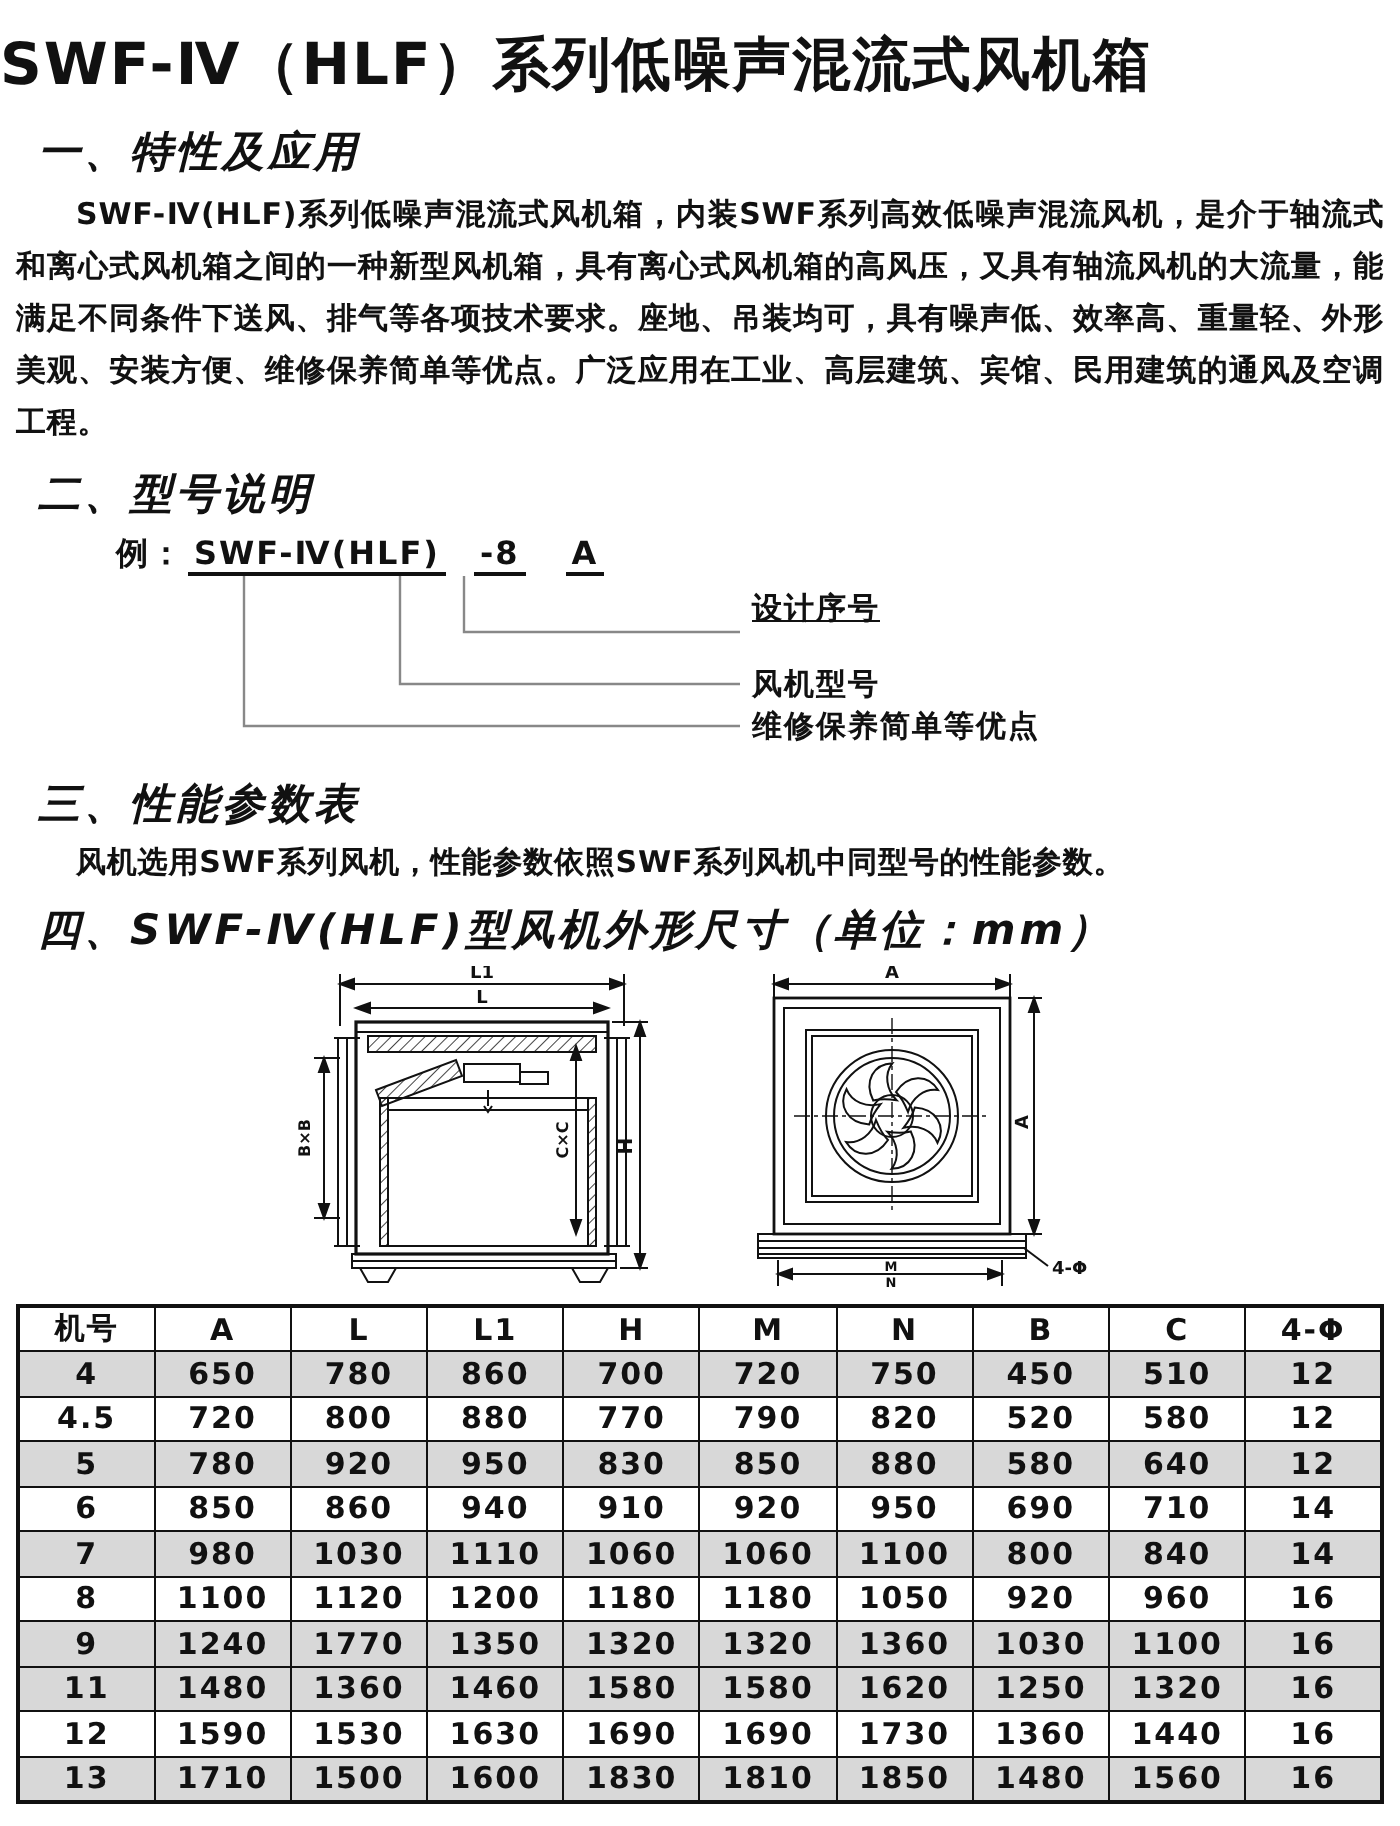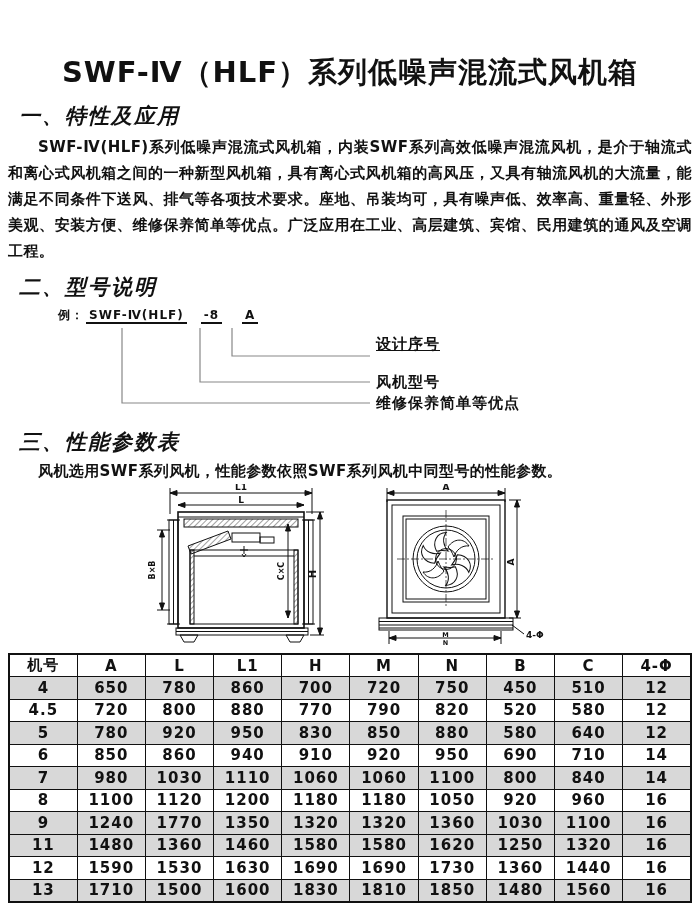--- a/index.html
+++ b/index.html
@@ -5,37 +5,37 @@
   * { margin: 0; padding: 0; box-sizing: border-box; }
   html, body { background: #ffffff; }
   body {
     width: 700px; height: 913px;
     font-family: "DejaVu Sans", "Liberation Sans", sans-serif;
     color: #111; position: relative; overflow: hidden;
     font-weight: 700;
   }
   .page { position: absolute; inset: 0; }
   .doc-title {
-    text-align: center; font-size: 29px; font-weight: 800;
-    padding-top: 13px; letter-spacing: 1px; margin-top: 40px;
+    font-size: 29px; font-weight: 800;
+    padding-top: 13px; letter-spacing: 1px;
   }
   .sec-heading {
     font-size: 21px; font-weight: 800; margin: 9px 0 4px 19px; letter-spacing: 2px; font-style: italic;
   }
   .body-par {
     font-size: 15px; line-height: 26px; text-align: justify;
     margin: 2px 8px 0 8px; text-indent: 2em; letter-spacing: 0.4px;
   }
   .single-par {
     font-size: 15px; line-height: 22px; margin: 2px 8px 0 8px;
     text-indent: 2em; letter-spacing: 0.4px;
   }
   
   .model-diagram { position: relative; height: 112px; margin: 6px 0 0 58px; }
-  .model-example { font-size: 12px; letter-spacing: 1px; white-space: nowrap; }
+  .model-example { font-size: 16px; letter-spacing: 1px; white-space: nowrap; }
   .model-example .seg { border-bottom: 2px solid #111; padding: 0 3px; }
   .model-example .seg-1 { margin-left: 2px; margin-right: 14px; }
   .model-example .seg-2 { margin-right: 20px; }
   .model-lines { position: absolute; left: 0; top: 21px; }
   .callout { position: absolute; left: 318px; font-size: 15px; letter-spacing: 1px; }
   .callout-0 { top: 28px; text-decoration: underline; }
   .callout-1 { top: 66px; text-align: right; }
   .callout-2 { top: 87px; }
   
   .drawings { position: relative; height: 163px; margin-top: 2px; }
@@ -79,20 +79,21 @@
       </g>
     </svg>
     <div class="callout callout-0">设计序号</div>
     <div class="callout callout-1">风机型号</div>
     <div class="callout callout-2">维修保养简单等优点</div>
   </div>
 
   <div class="sec-heading">三、性能参数表</div>
   <div class="single-par">风机选用SWF系列风机，性能参数依照SWF系列风机中同型号的性能参数。</div>
 
+  <div class="sec-heading">四、SWF-Ⅳ(HLF)型风机外形尺寸（单位：mm）</div>
 
   <div class="drawings">
 
     <svg class="drawing-side" width="190" height="162" viewBox="0 0 190 162">
       <defs>
         <pattern id="hatch" width="4" height="4" patternUnits="userSpaceOnUse" patternTransform="rotate(45)">
           <line x1="0" y1="0" x2="0" y2="4" stroke="#444" stroke-width="1"></line>
         </pattern>
       </defs>
       <g stroke="#111" stroke-width="1" fill="none">

